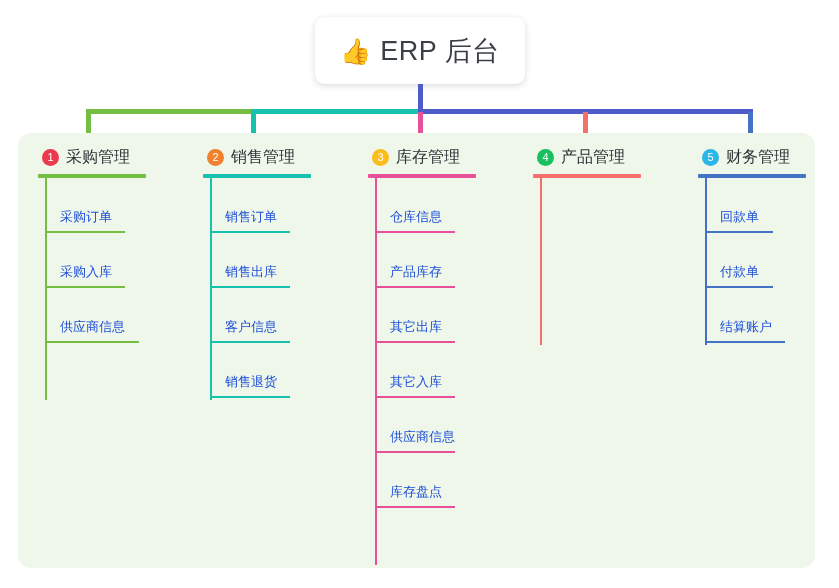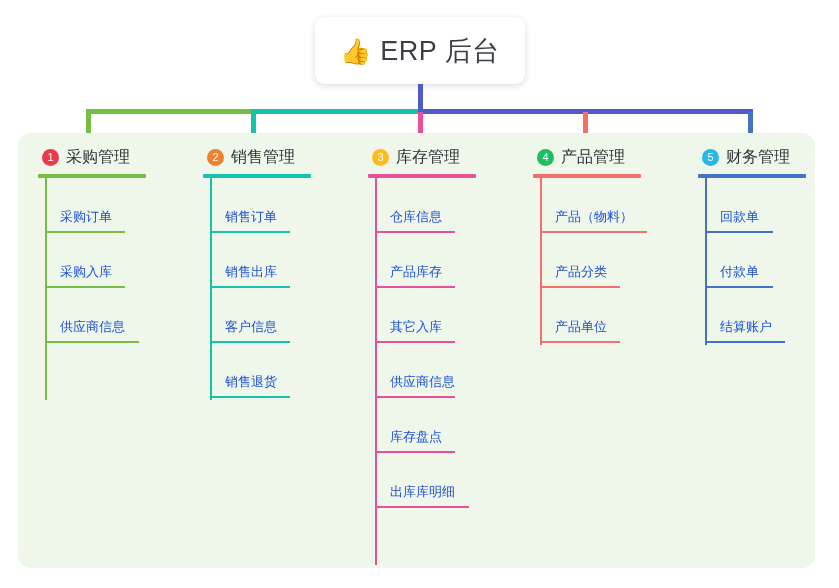--- a/index.html
+++ b/index.html
@@ -242,58 +242,44 @@
         <div class="items">
           <div class="leaf">
             <span class="leaf-label">仓库信息</span>
             <div class="leaf-rule" style="background: rgb(232, 80, 154); width: 80px;"></div>
           </div>
           <div class="leaf">
             <span class="leaf-label">产品库存</span>
             <div class="leaf-rule" style="background: rgb(232, 80, 154); width: 80px;"></div>
           </div>
           <div class="leaf">
+            <span class="leaf-label">其它出库</span>
+            <div class="leaf-rule" style="background: rgb(232, 80, 154); width: 80px;"></div>
+          </div>
+          <div class="leaf">
             <span class="leaf-label">其它入库</span>
             <div class="leaf-rule" style="background: rgb(232, 80, 154); width: 80px;"></div>
           </div>
           <div class="leaf">
             <span class="leaf-label">供应商信息</span>
             <div class="leaf-rule" style="background: rgb(232, 80, 154); width: 80px;"></div>
           </div>
           <div class="leaf">
             <span class="leaf-label">库存盘点</span>
             <div class="leaf-rule" style="background: rgb(232, 80, 154); width: 80px;"></div>
-          </div>
-          <div class="leaf">
-            <span class="leaf-label">出库库明细</span>
-            <div class="leaf-rule" style="background: rgb(232, 80, 154); width: 94px;"></div>
           </div>
         </div>
       </div>
       <div class="column" id="col-4">
         <div class="col-head">
           <span class="badge" style="background: rgb(24, 192, 96);">4</span>
           <span class="col-title">产品管理</span>
         </div>
         <div class="col-rule" style="background: rgb(244, 112, 106); width: 108px;"></div>
         <div class="spine" style="background: rgb(244, 112, 106); height: 167px;"></div>
-        <div class="items">
-          <div class="leaf">
-            <span class="leaf-label">产品（物料）</span>
-            <div class="leaf-rule" style="background: rgb(244, 112, 106); width: 107px;"></div>
-          </div>
-          <div class="leaf">
-            <span class="leaf-label">产品分类</span>
-            <div class="leaf-rule" style="background: rgb(244, 112, 106); width: 80px;"></div>
-          </div>
-          <div class="leaf">
-            <span class="leaf-label">产品单位</span>
-            <div class="leaf-rule" style="background: rgb(244, 112, 106); width: 80px;"></div>
-          </div>
-        </div>
       </div>
       <div class="column" id="col-5">
         <div class="col-head">
           <span class="badge" style="background: rgb(41, 182, 232);">5</span>
           <span class="col-title">财务管理</span>
         </div>
         <div class="col-rule" style="background: rgb(68, 114, 196); width: 108px;"></div>
         <div class="spine" style="background: rgb(68, 114, 196); height: 167px;"></div>
         <div class="items">
           <div class="leaf">

